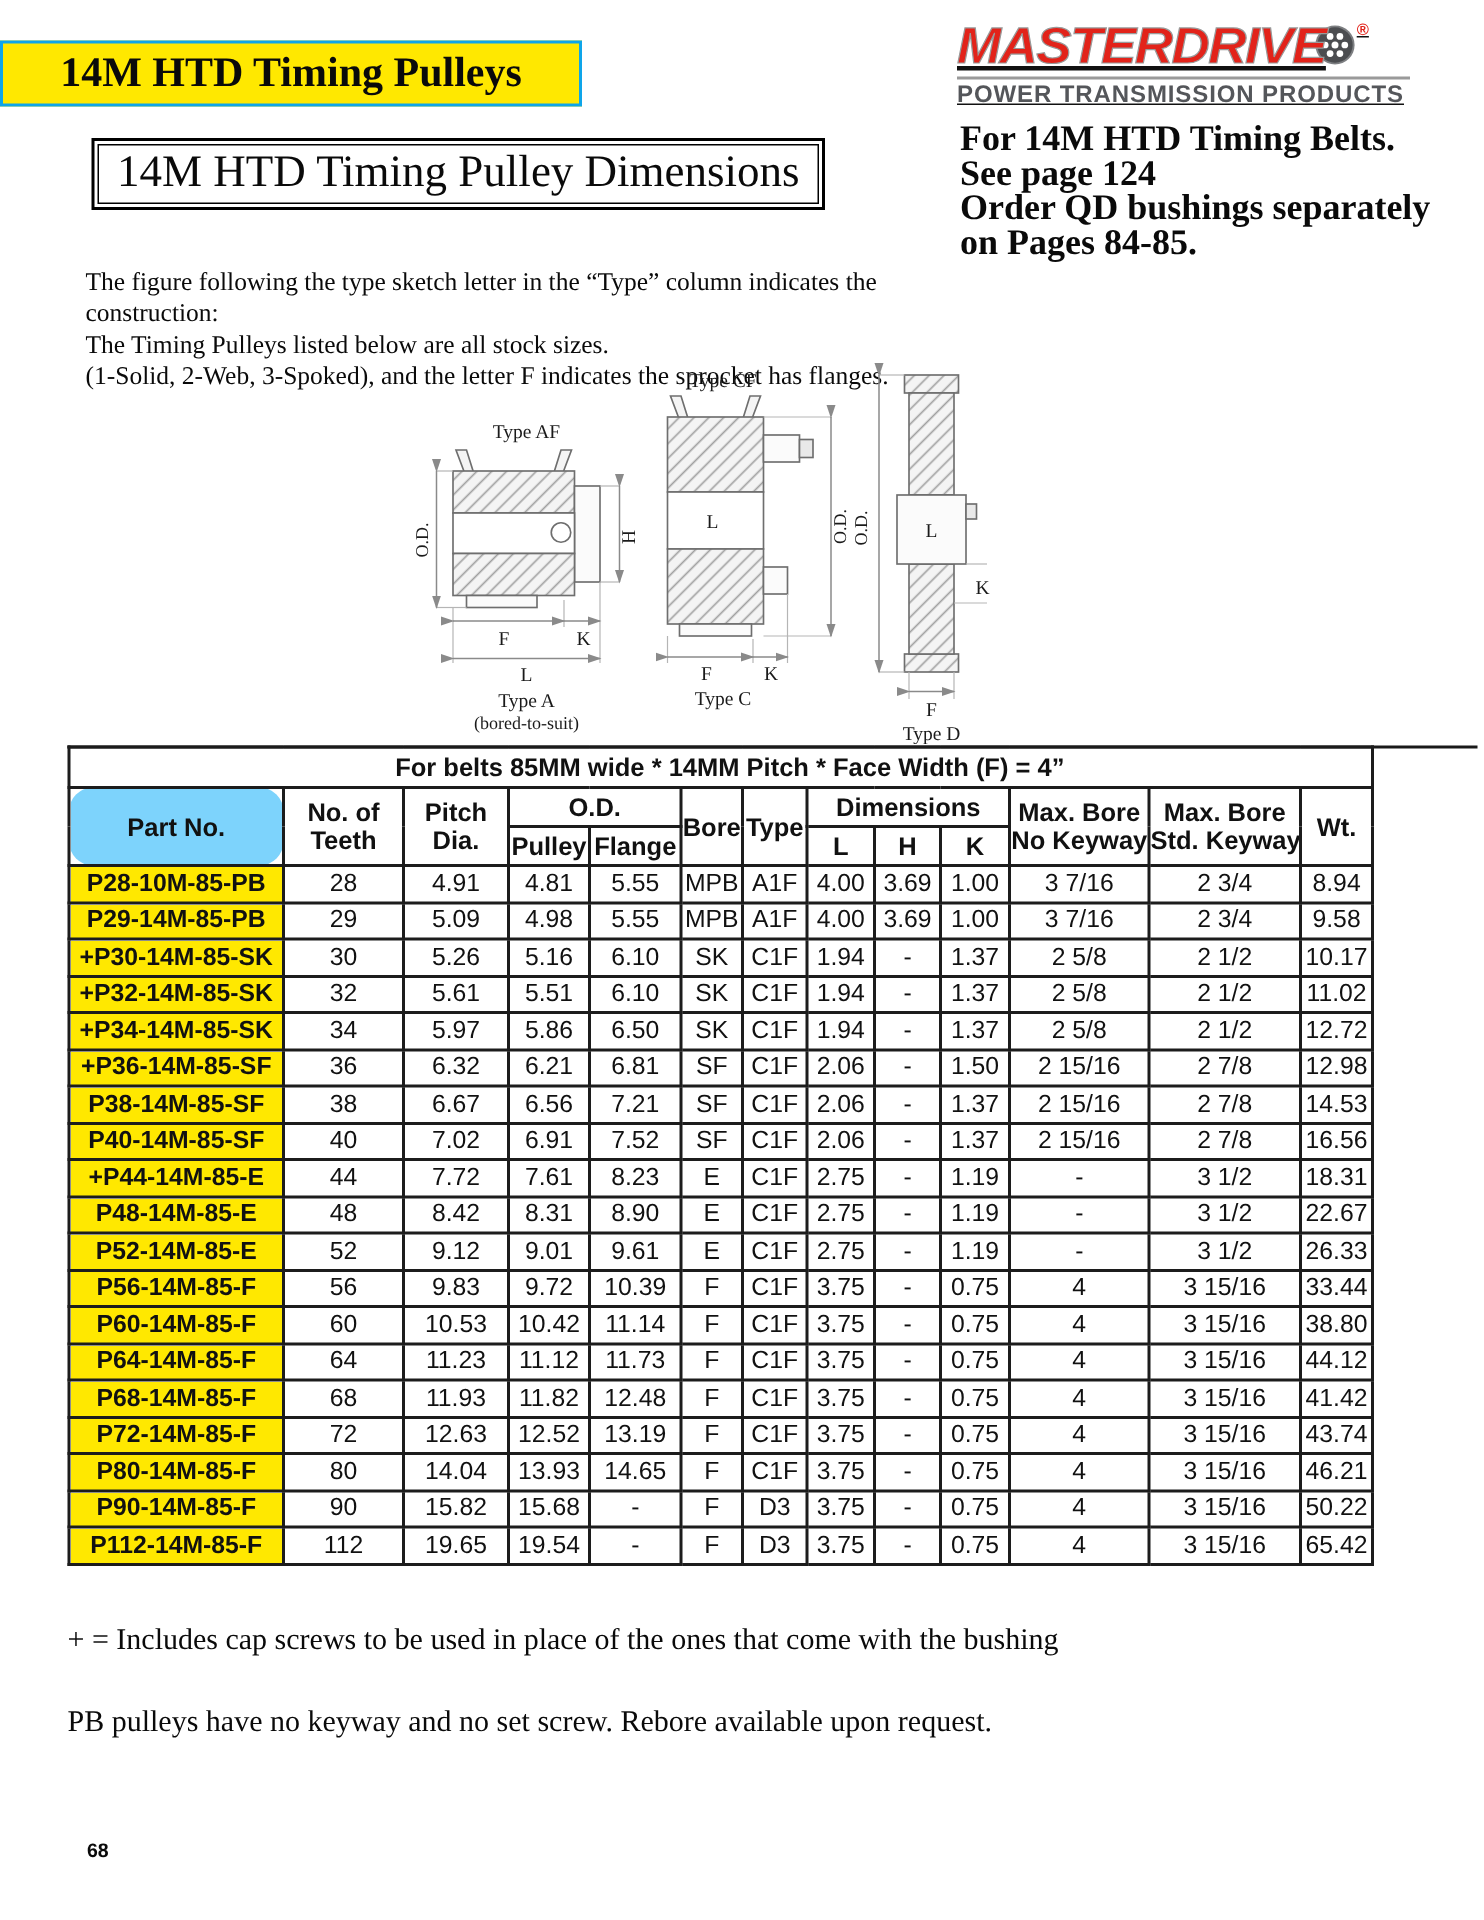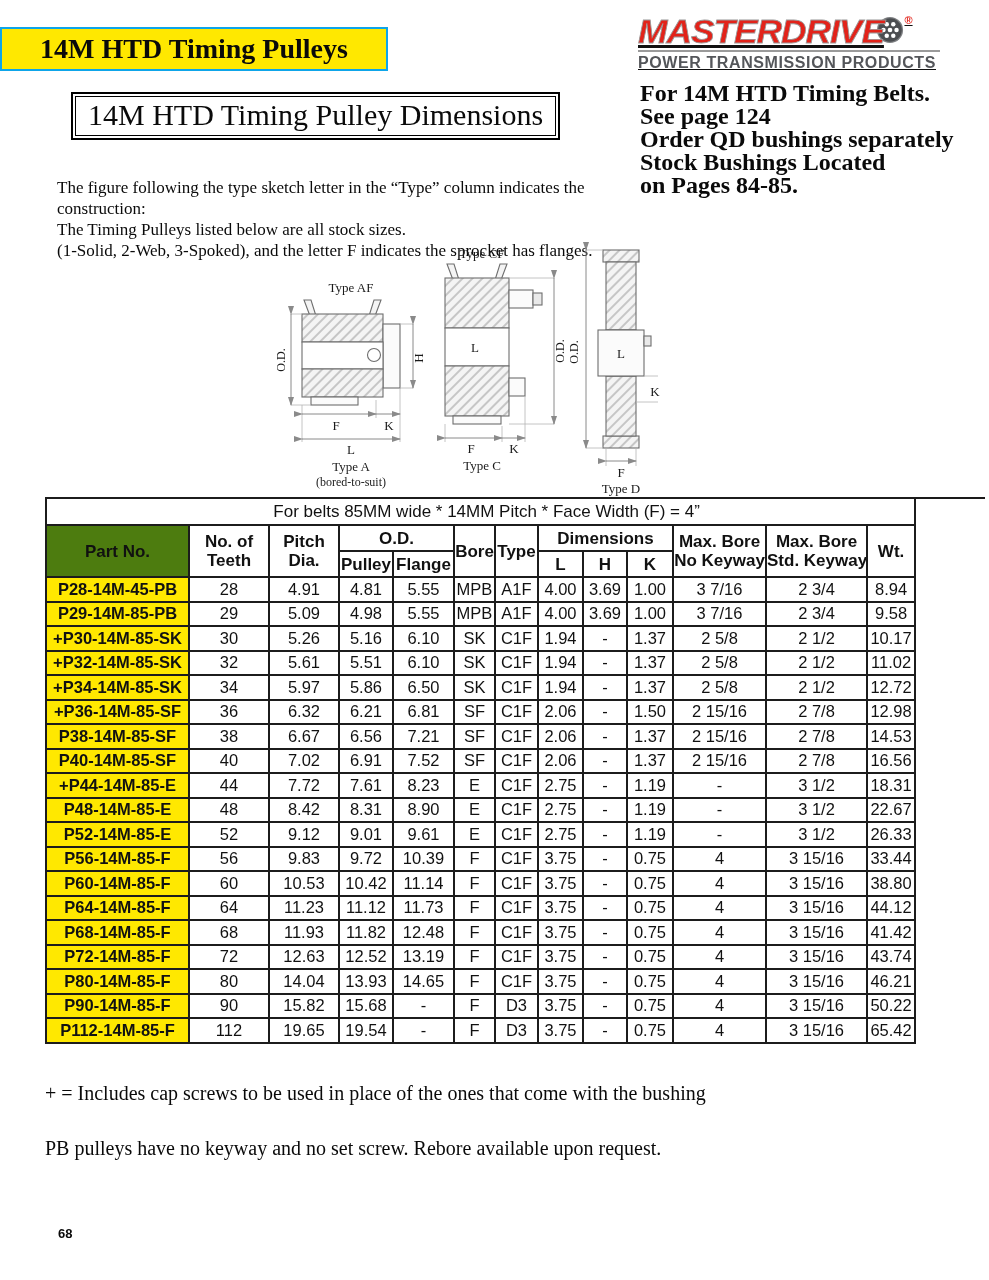--- a/index.html
+++ b/index.html
@@ -17,21 +17,21 @@
   .brand{font-family:"Liberation Sans",sans-serif;font-style:italic;font-weight:bold;
          font-size:34px;line-height:34px;color:#e2231a;letter-spacing:-1px;
          -webkit-text-stroke:0.8px #9a9a9a;transform:scaleX(1.04);transform-origin:left;}
   .gear{margin-left:2px;margin-top:2px;}
   .reg{font-family:"Liberation Sans",sans-serif;font-size:11px;color:#e2231a;font-weight:bold;margin-top:0;}
   .logo-rule{height:2px;background:#9a9a9a;margin-top:2px;width:302px;}
   .tagline{font-family:"Liberation Sans",sans-serif;font-weight:bold;font-size:16px;
            color:#54565a;letter-spacing:0.6px;margin-top:2px;}
 
   
-  .title-box{position:absolute;left:71px;top:92px;border:2px solid #000;padding:2px;}
+  .title-box{position:absolute;left:61px;top:92px;border:2px solid #000;padding:2px;}
   .title-box-inner{border:1px solid #000;padding:1px 12px 3px 12px;}
   .title-box span{font-size:30px;font-family:"Liberation Serif",serif;color:#0a0a0a;}
 
   
   .info-block{position:absolute;left:640px;top:82px;width:340px;
               font-weight:bold;font-size:24px;line-height:23px;color:#0a0a0a;}
 
   
   .intro{position:absolute;left:57px;top:177px;width:600px;font-size:17px;line-height:21px;color:#0a0a0a;}
 
@@ -43,27 +43,27 @@
   .ext{stroke:#b5b5b5;stroke-width:0.8;}
 
   
   .top-rule{position:absolute;left:45px;top:497px;width:940px;height:2px;background:#1a1a1a;}
 
   
   .spec-table{position:absolute;left:45px;top:497px;border-collapse:collapse;table-layout:fixed;
               width:869px;font-family:"Liberation Sans",sans-serif;color:#111;}
   .spec-table th,.spec-table td{border:2px solid #1c1c1c;text-align:center;vertical-align:middle;
               padding:0;overflow:hidden;white-space:nowrap;}
-  .spec-table .t-title{height:25px;font-size:17px;font-weight:normal;padding-left:12px;}
+  .spec-table .t-title{height:25px;font-size:17px;font-weight:bold;padding-left:12px;}
   .spec-table th{font-size:17px;font-weight:bold;line-height:19px;}
   .spec-table .hrow1 th{height:24px;}
   .spec-table .hrow2 th{height:24px;}
   .spec-table td{height:22.5px;font-size:16.5px;}
   .spec-table td.part{background:#ffe800;font-weight:bold;font-size:16.5px;}
-  .spec-table th.part-h{background:#4d7c0f;}
+  .spec-table th.part-h{background:#7dd3fc;border-radius:16px;}
 
   
   .note1{position:absolute;left:45px;top:1082px;font-size:20px;color:#0a0a0a;}
   .note2{position:absolute;left:45px;top:1137px;font-size:20px;color:#0a0a0a;}
   .pagenum{position:absolute;left:58px;top:1226px;font-family:"Liberation Sans",sans-serif;
            font-weight:bold;font-size:13px;color:#0a0a0a;}
 </style>
 </head>
 <body>
 
@@ -98,21 +98,20 @@
   <div class="title-box">
     <div class="title-box-inner">
       <span>14M HTD Timing Pulley Dimensions</span>
     </div>
   </div>
 
   <div class="info-block">
     <div>For 14M HTD Timing Belts.</div>
     <div>See page 124</div>
     <div>Order QD bushings separately</div>
-    <div>Stock Bushings Located</div>
     <div>on Pages 84-85.</div>
   </div>
 
   <div class="intro">
     <div>The figure following the type sketch letter in the “Type” column indicates the construction:</div>
     <div>The Timing Pulleys listed below are all stock sizes.</div>
     <div>(1-Solid, 2-Web, 3-Spoked), and the letter F indicates the sprocket has flanges.</div>
   </div>
 
   <svg class="diagrams" width="430" height="256" viewBox="0 0 430 256">
@@ -259,21 +258,21 @@
       <tr class="hrow2">
         <th>Pulley</th>
         <th>Flange</th>
         <th>L</th>
         <th>H</th>
         <th>K</th>
       </tr>
     </thead>
     <tbody>
         <tr>
-          <td class="part">P28-14M-45-PB</td>
+          <td class="part">P28-10M-85-PB</td>
           <td>28</td>
           <td>4.91</td>
           <td>4.81</td>
           <td>5.55</td>
           <td>MPB</td>
           <td>A1F</td>
           <td>4.00</td>
           <td>3.69</td>
           <td>1.00</td>
           <td>3 7/16</td>

